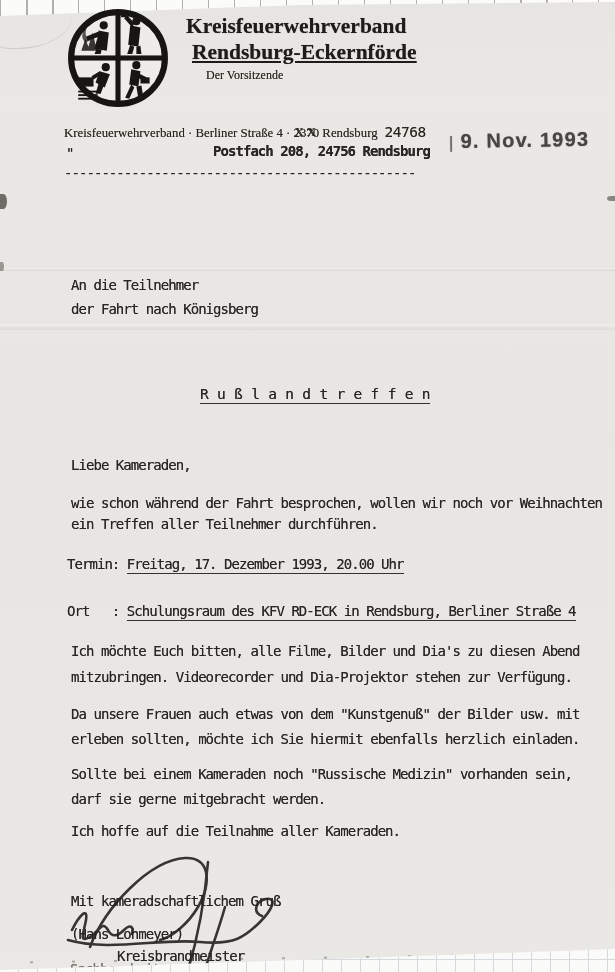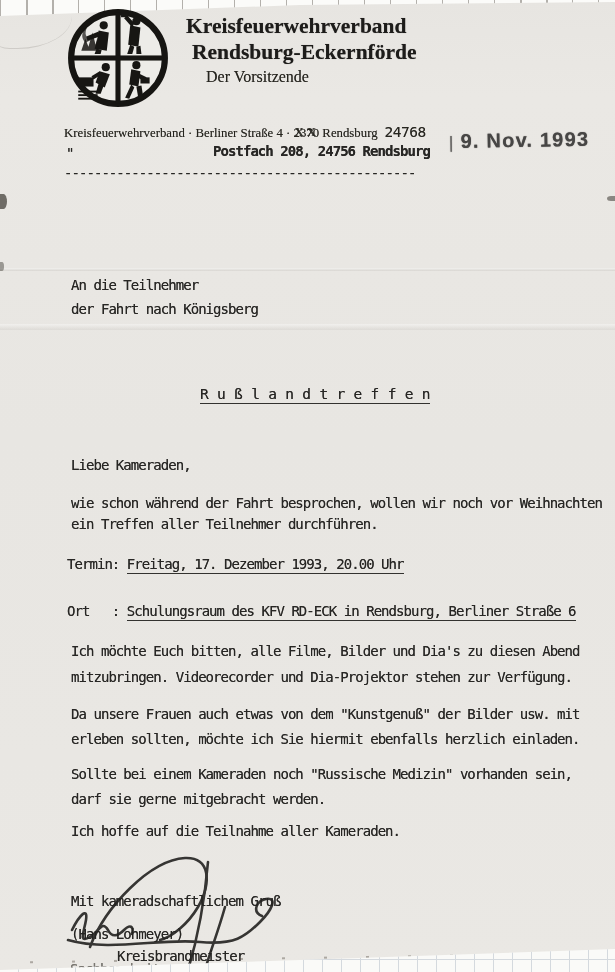--- a/index.html
+++ b/index.html
@@ -126,42 +126,42 @@
       <circle cx="70" cy="58" r="4"></circle>
       <path d="M65 62 L74 64 L72 79 L63 77 Z"></path>
       <path d="M72 66 L80 70 L78 74 L71 70 Z"></path>
       <rect x="74" y="70" width="9" height="6"></rect>
       <path d="M65 77 L59 90 L63 91 L68 80 Z"></path>
       <path d="M70 79 L72 91 L77 91 L75 78 Z"></path>
     </g>
   </svg>
 
   <div class="serif-b" style="left:186px; top:14px; font-size:21.5px;">Kreisfeuerwehrverband</div>
-  <div class="serif-b" style="left:192px; top:40px; font-size:21.5px;">Rendsburg-Eckernförde</div>
-  <div class="serif" style="left:206px; top:68px; font-size:16px;">Der Vorsitzende</div>
+  <div class="serif-b" style="left:192px; top:40px; font-size:21.5px;text-decoration:underline;">Rendsburg-Eckernförde</div>
+  <div class="serif" style="left:206px; top:68px; font-size:12px;">Der Vorsitzende</div>
 
   <div class="serif" style="left:64px; top:124px; font-size:12.8px;"><span>Kreisfeuerwehrverband · Berliner Straße 4 · </span><span class="pc"><span>2370</span><span class="pc-x">XX</span></span><span> Rendsburg</span><span class="typed-plz">24768</span></div>
 
   <div class="mono" style="left:66px; top:145px;">"</div>
   <div class="mono" style="left:213px; top:143px;font-weight:bold;">Postfach 208, 24756 Rendsburg</div>
   <div class="mono" style="left:64px; top:165px;">-----------------------------------------------</div>
 
   <div class="stamp"><span class="bar">|</span><span>9. Nov. 1993</span></div>
 
   <div class="mono" style="left:71px; top:277px;">An die Teilnehmer</div>
   <div class="mono" style="left:71px; top:301px;">der Fahrt nach Königsberg</div>
 
   <div class="mono subject" style="left:200px; top:385px;"><span class="u">R u ß l a n d t r e f f e n</span></div>
 
   <div class="mono" style="left:71px; top:457px;">Liebe Kameraden,</div>
   <div class="mono" style="left:71px; top:495px;">wie schon während der Fahrt besprochen, wollen wir noch vor Weihnachten</div>
   <div class="mono" style="left:71px; top:516px;">ein Treffen aller Teilnehmer durchführen.</div>
 
   <div class="mono" style="left:67px; top:556px;"><span>Termin: </span><span class="u">Freitag, 17. Dezember 1993, 20.00 Uhr</span></div>
-  <div class="mono" style="left:67px; top:603px;"><span>Ort   : </span><span class="u">Schulungsraum des KFV RD-ECK in Rendsburg, Berliner Straße 6</span></div>
+  <div class="mono" style="left:67px; top:603px;"><span>Ort   : </span><span class="u">Schulungsraum des KFV RD-ECK in Rendsburg, Berliner Straße 4</span></div>
 
   <div class="mono" style="left:71px; top:669px;">mitzubringen. Videorecorder und Dia-Projektor stehen zur Verfügung.</div>
   <div class="mono" style="left:71px; top:643px;">Ich möchte Euch bitten, alle Filme, Bilder und Dia's zu diesen Abend</div>
 
   <div class="mono" style="left:71px; top:706px;">Da unsere Frauen auch etwas von dem "Kunstgenuß" der Bilder usw. mit</div>
   <div class="mono" style="left:71px; top:731px;">erleben sollten, möchte ich Sie hiermit ebenfalls herzlich einladen.</div>
 
   <div class="mono" style="left:71px; top:766px;">Sollte bei einem Kameraden noch "Russische Medizin" vorhanden sein,</div>
   <div class="mono" style="left:71px; top:791px;">darf sie gerne mitgebracht werden.</div>
 

